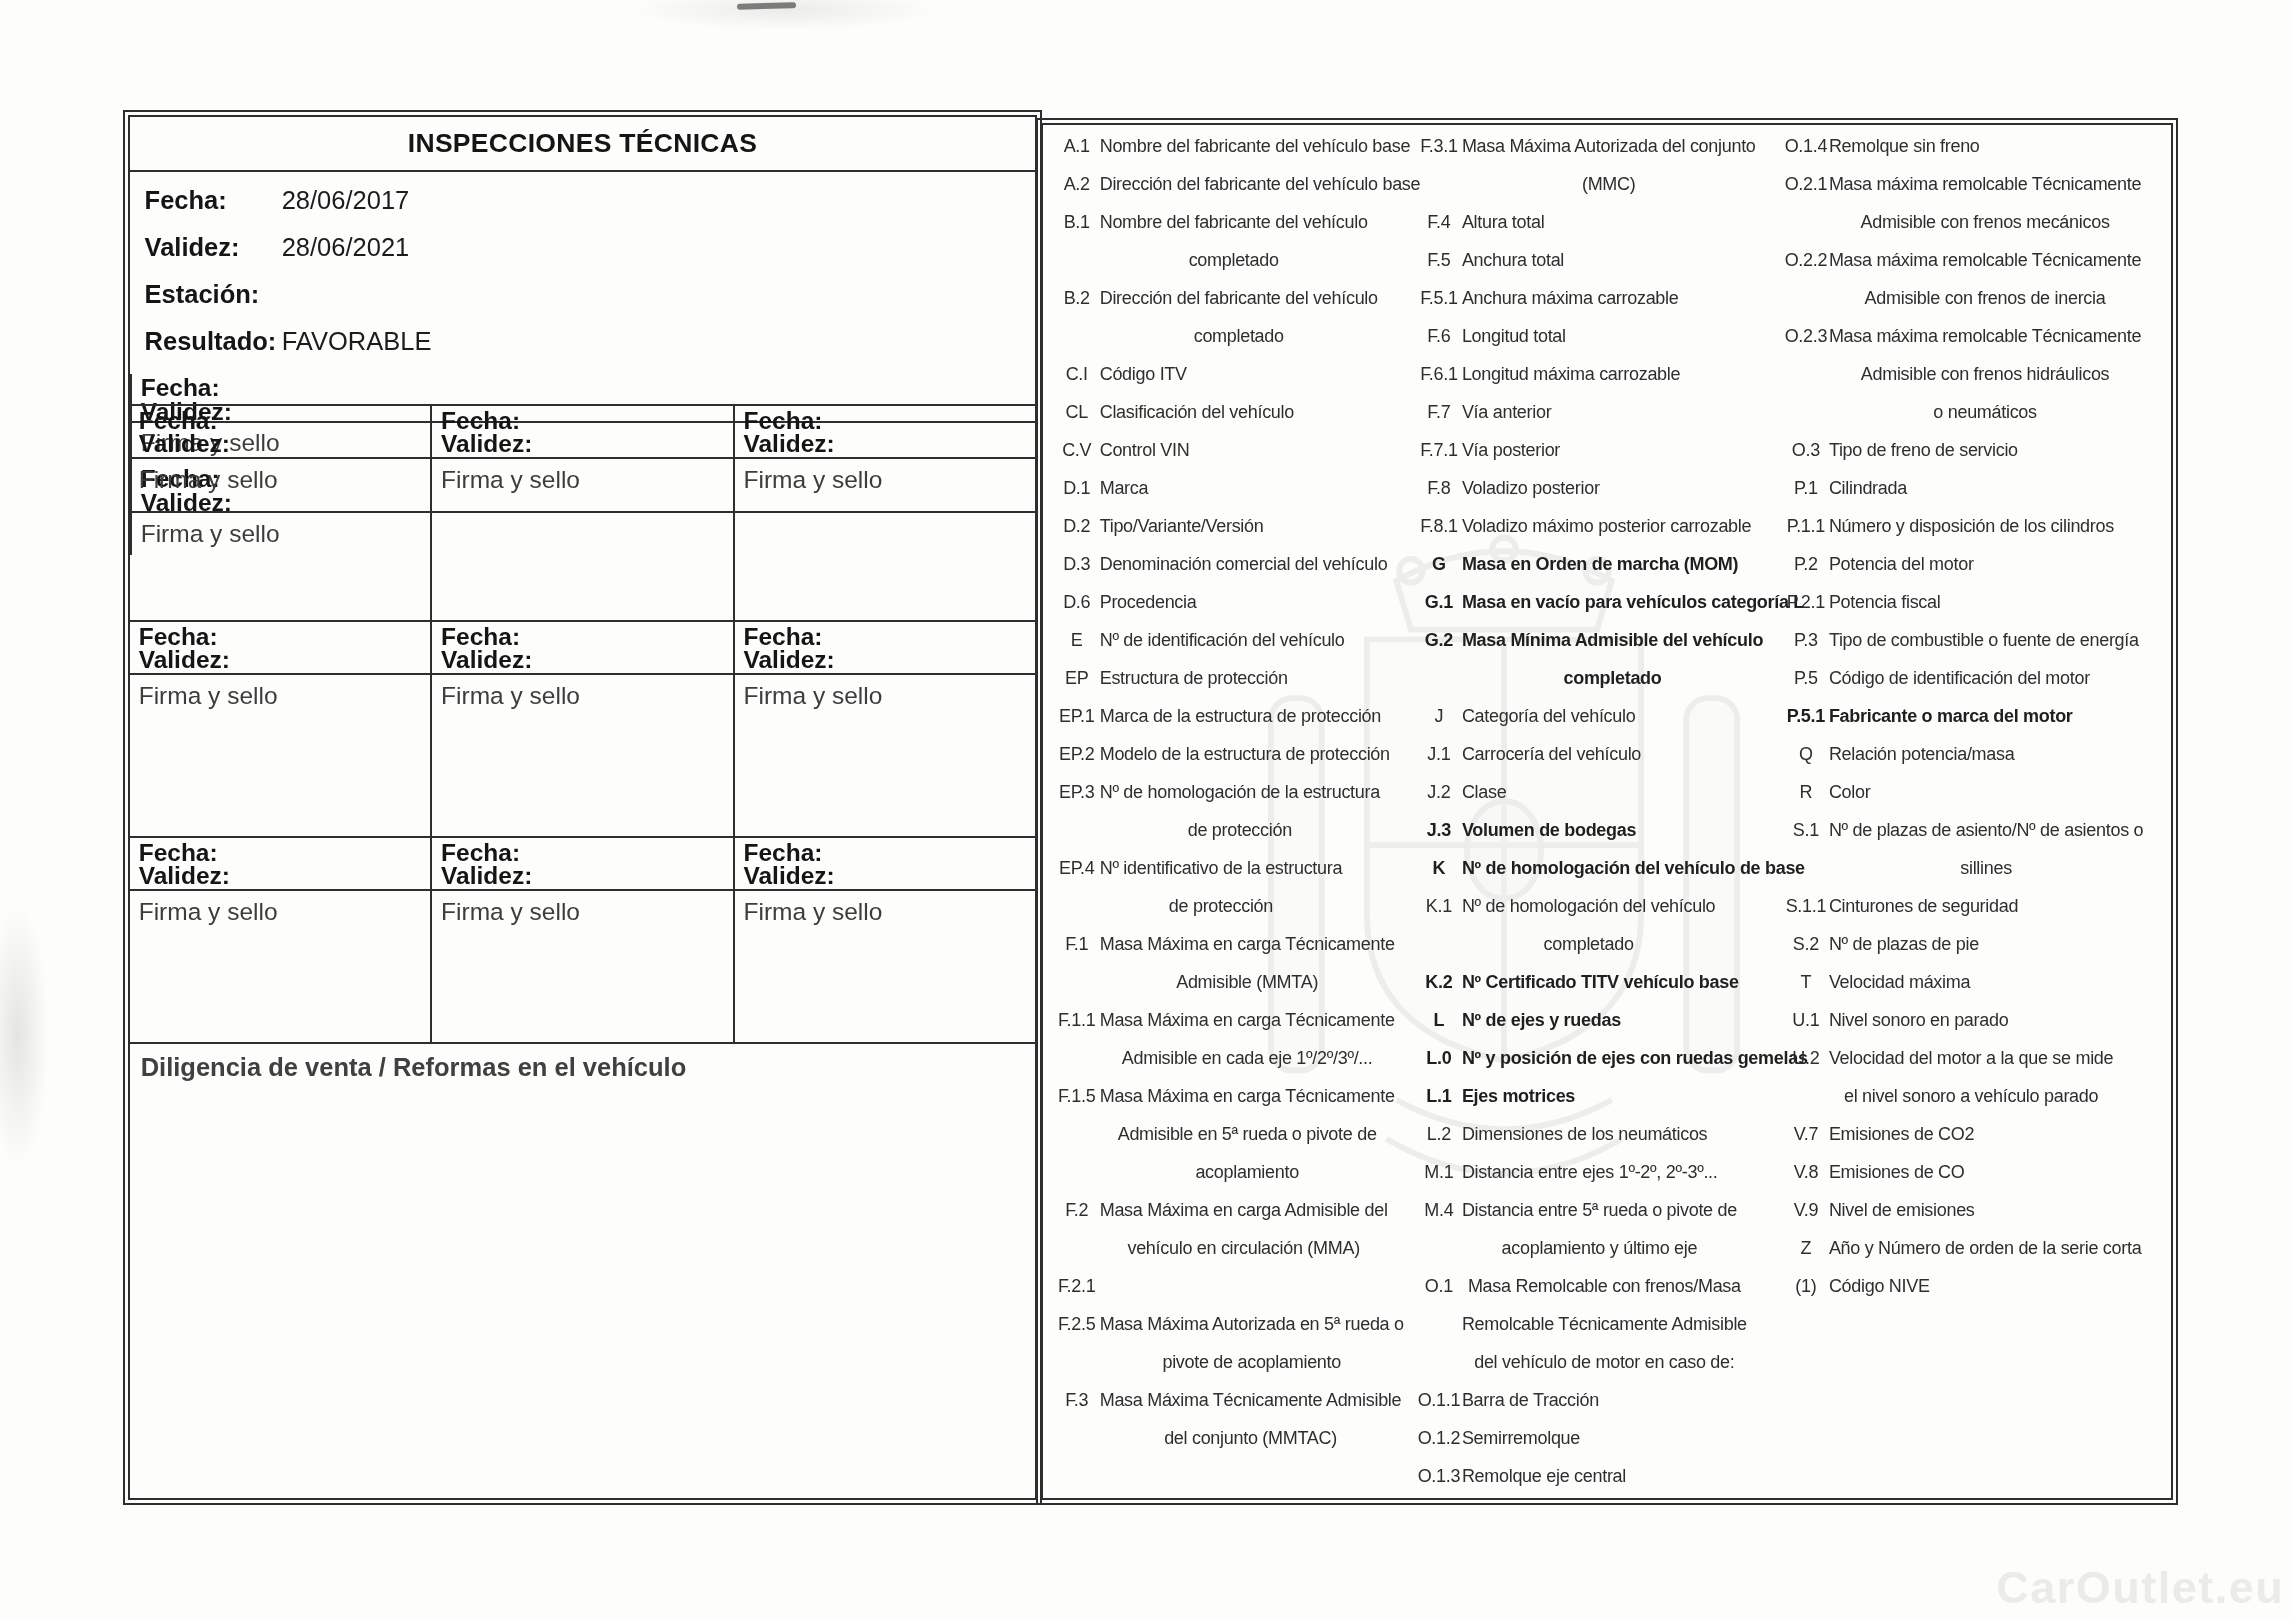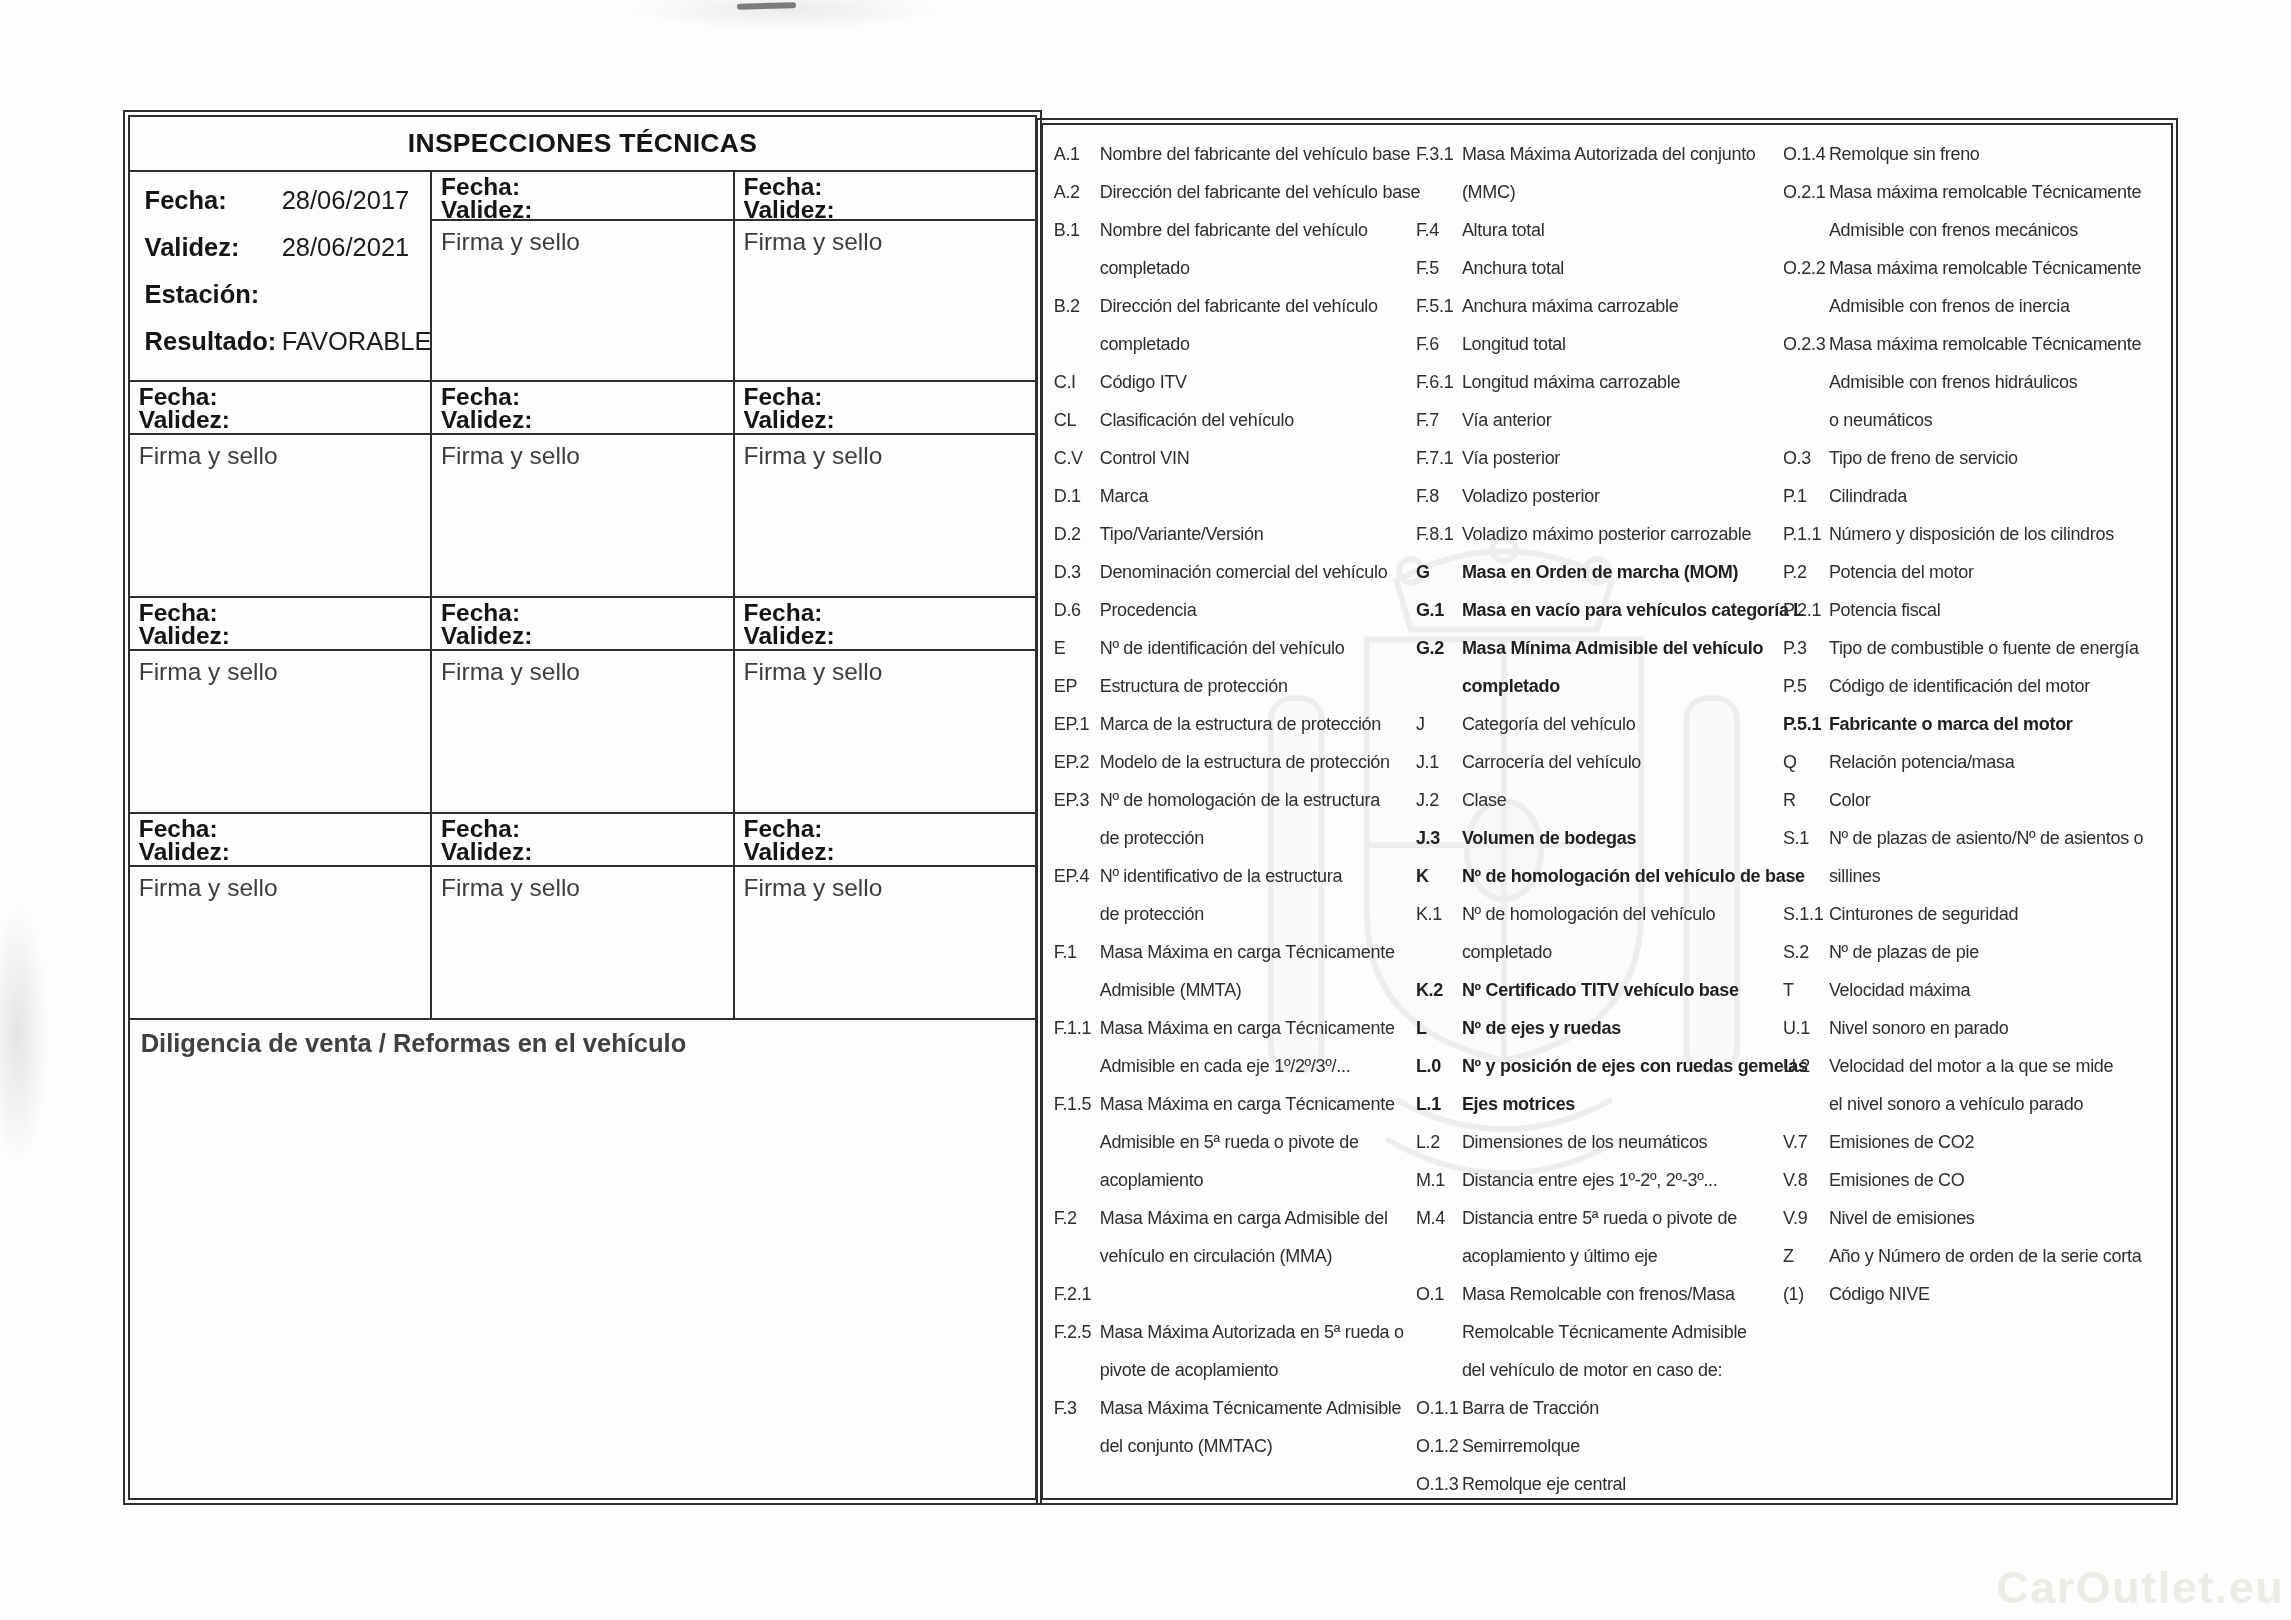--- a/index.html
+++ b/index.html
@@ -26,38 +26,38 @@
     box-sizing:border-box; position:relative; overflow:hidden; }
   .left-panel   { left:123px;  top:110px; width:919px;  height:1395px; }
   .legend-panel { left:1036px; top:118px; width:1142px; height:1387px; }
 
   
   .ltable { display:flex; flex-direction:column; height:100%; }
   .t-title { height:53px; flex:none; border-bottom:2px solid #2e2e2e;
     display:flex; align-items:center; justify-content:center;
     font-weight:bold; font-size:26.5px; letter-spacing:0.3px; color:#151515; }
   .t-row { display:flex; flex:none; }
-  .t-row1 { height:208px; }
+  .t-row1 { height:232px;flex-direction:column; }
   .t-rowN { height:214px; border-top:2px solid #2e2e2e; }
   .t-row4 { height:204px; }
   .t-col { flex:1 1 0; min-width:0; display:flex; flex-direction:column; }
   .t-col + .t-col { border-left:2px solid #2e2e2e; }
   .stamp-head { box-sizing:border-box; height:53px; flex:none;
     border-bottom:2px solid #2e2e2e; padding:2.9px 8.8px;
     font-weight:bold; font-size:24.5px; line-height:23.5px; color:#151515; }
   .t-row1 .stamp-head { height:49px; }
   .stamp-body { flex:1; padding:6.9px 8.8px; font-size:24.5px; color:#3d3d3d; }
   .info-cell { flex:1; padding:13.7px 0 0 14.7px; font-size:25.5px; color:#1c1c1c; }
   .info-line { height:47px; white-space:nowrap; }
   .info-label { display:inline-block; width:130px; font-weight:bold; color:#151515; }
   .dili { flex:1; border-top:2px solid #2e2e2e; padding:8.8px 10.8px;
     font-weight:bold; font-size:25.5px; color:#404040; }
 
   
-  .lcol { position:absolute; top:0; padding-top:10px; white-space:nowrap; }
+  .lcol { position:absolute; top:0; padding-top:2px; white-space:nowrap;text-align:center; }
   .lcol0 { left:10.8px; } .lcol1 { left:373px; } .lcol2 { left:740px; }
   .lentry { display:flex; font-size:18px; letter-spacing:-0.3px;
     color:#2e2e2e; line-height:38px; }
   .lcode { width:46px; flex:none; }
   .bld { font-weight:600; color:#1f1f1f; }
 
   .wmark { position:absolute; left:206px; top:387px; opacity:.12; pointer-events:none; }
 </style>
 </head>
 <body>

